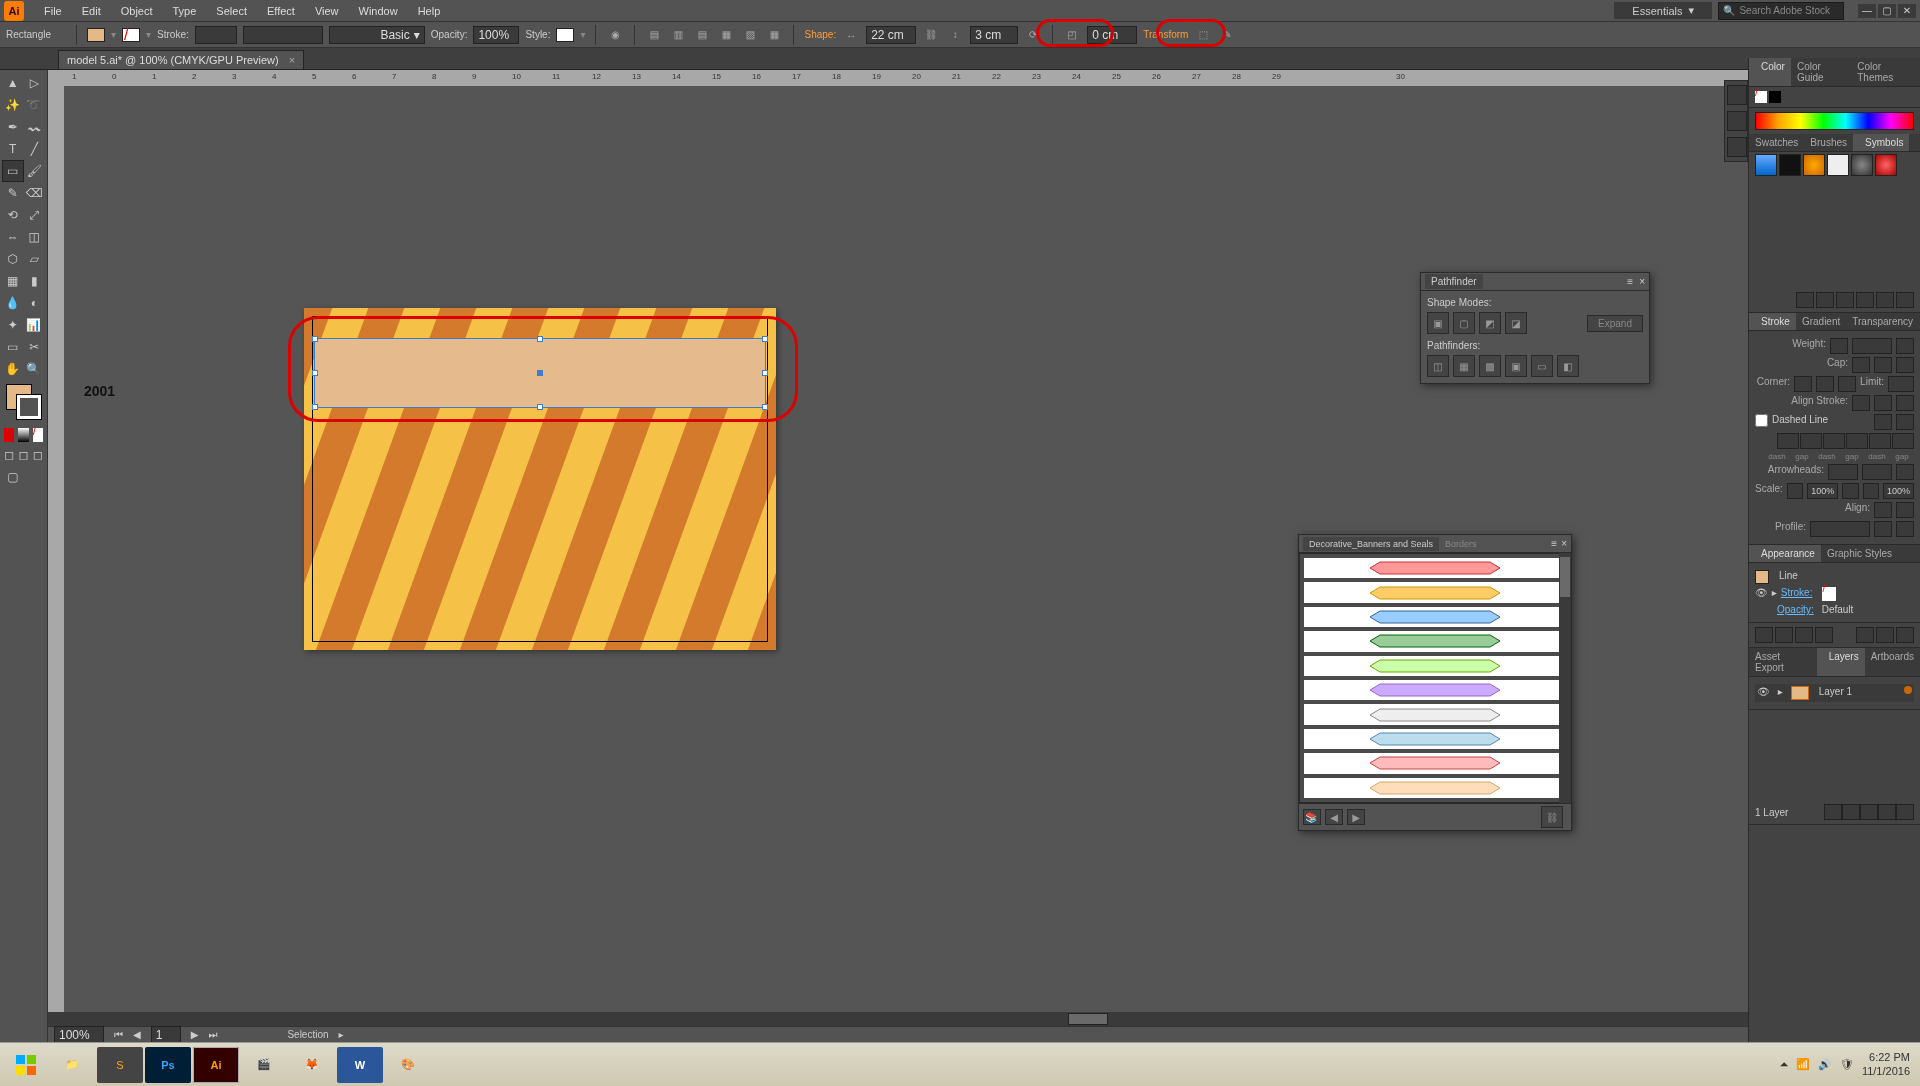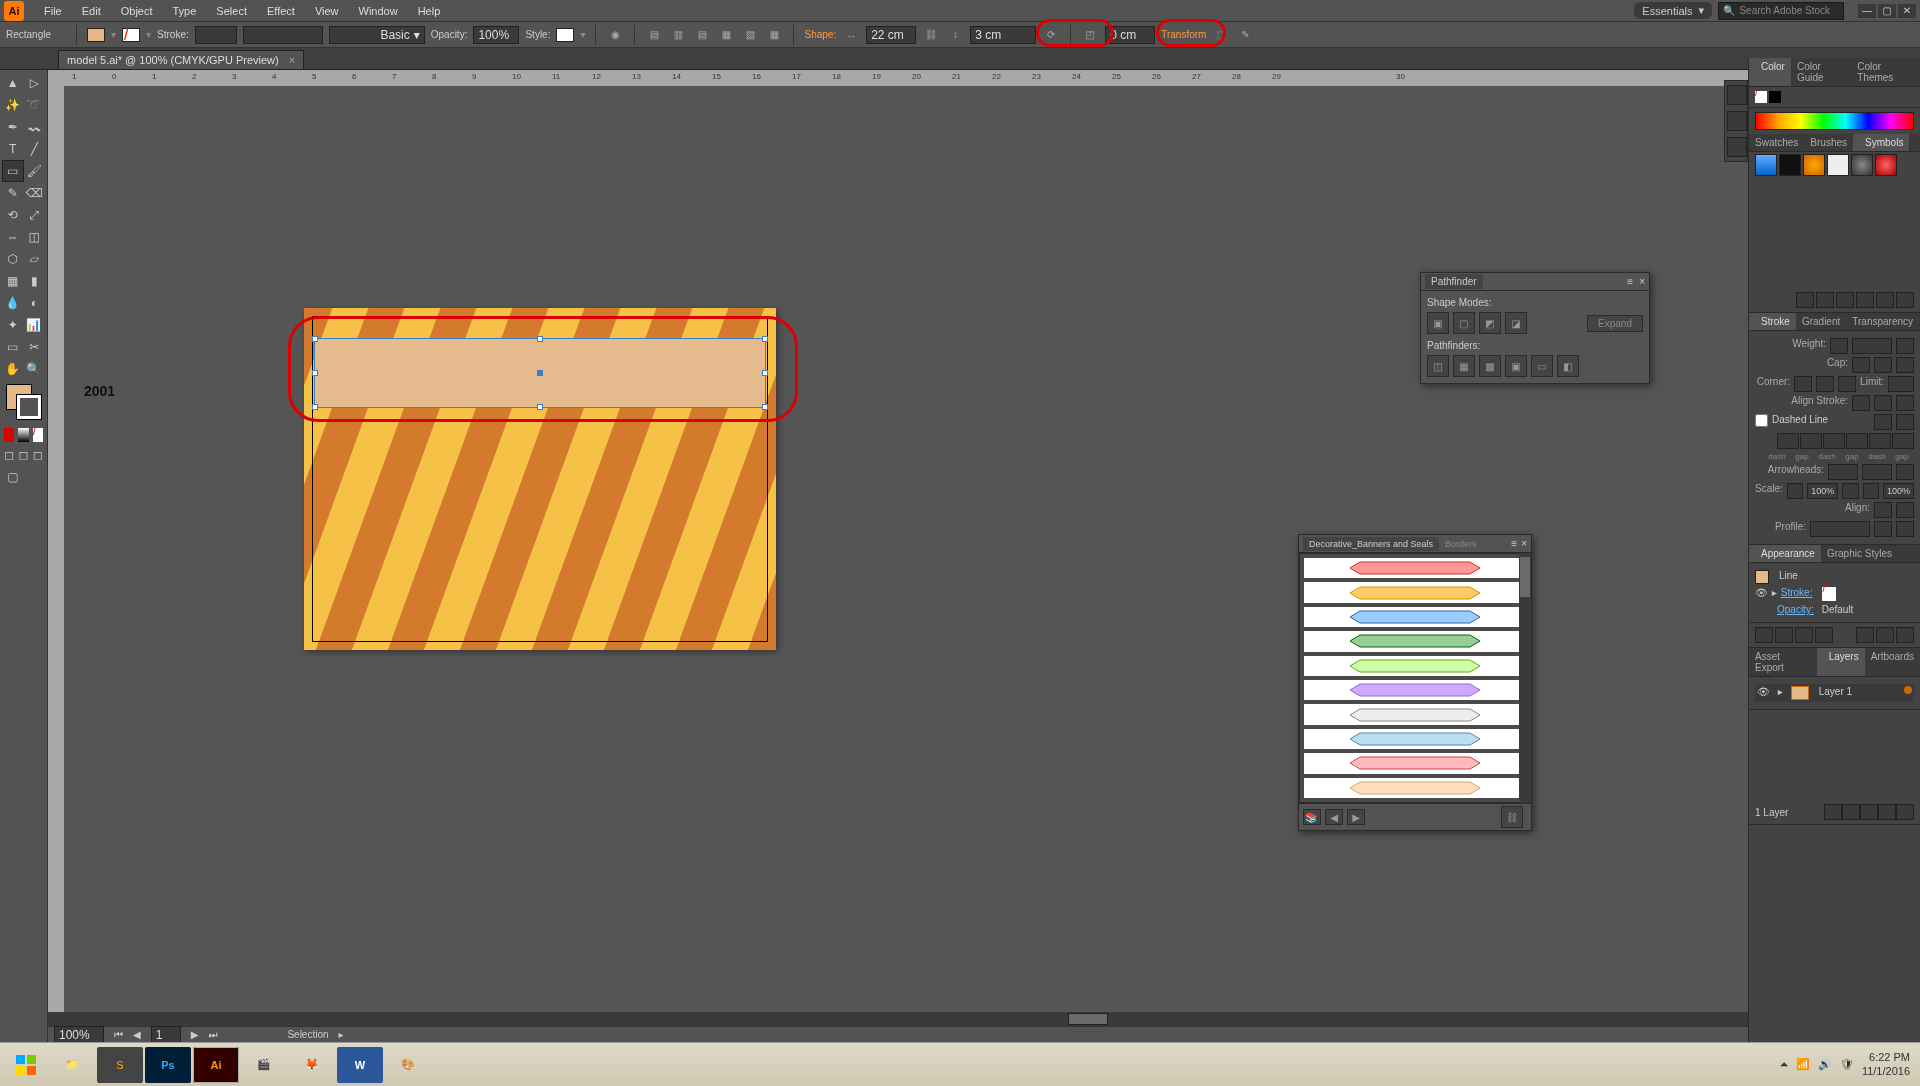--- a/index.html
+++ b/index.html
@@ -3,21 +3,21 @@
 <meta charset="utf-8">
 <style>
 * { box-sizing: border-box; margin: 0; padding: 0; user-select: none; }
 body { font-family: "Segoe UI", Tahoma, sans-serif; font-size: 11px; background: #535353; overflow: hidden; width: 1920px; height: 1086px; position: relative; }
 
 
 .menubar { height: 22px; background: #535353; display: flex; align-items: center; padding: 0 4px; color: #ddd; border-bottom: 1px solid #333; }
 .ai-logo { width: 20px; height: 20px; background: #ff7c00; color: #2b0a00; font-weight: bold; display: flex; align-items: center; justify-content: center; border-radius: 3px; margin-right: 10px; font-size: 11px; }
 .menu-item { padding: 0 10px; cursor: default; }
 .menubar-right { margin-left: auto; display: flex; align-items: center; gap: 6px; }
-.workspace-sel { background: #3a3a3a; padding: 2px 8px; color: #ccc; display: flex; align-items: center; gap: 6px; border-radius: 6px; }
+.workspace-sel { background: #3a3a3a; padding: 2px 18px; color: #ccc; display: flex; align-items: center; gap: 6px; }
 .search-box { background: #2a2a2a; border: 1px solid #1a1a1a; width: 126px; height: 18px; display: flex; align-items: center; color: #888; padding: 0 4px; gap: 4px; font-size: 10px; }
 .win-btns { display: flex; gap: 2px; margin-left: 8px; }
 .win-btn { width: 18px; height: 14px; background: #3a3a3a; color: #ccc; display: flex; align-items: center; justify-content: center; font-size: 10px; }
 
 
 .controlbar { height: 26px; background: #535353; display: flex; align-items: center; padding: 0 6px; color: #ccc; font-size: 10px; border-bottom: 1px solid #333; gap: 6px; position: relative; }
 .ctrl-label { color: #ccc; }
 .ctrl-swatch { width: 18px; height: 14px; border: 1px solid #222; }
 .ctrl-input { background: #3a3a3a; border: 1px solid #222; color: #ddd; height: 18px; padding: 0 4px; font-size: 12px; display: flex; align-items: center; }
 .ctrl-sep { width: 1px; height: 20px; background: #333; margin: 0 4px; }
@@ -170,21 +170,21 @@
   <div class="ctrl-icon">▧</div>
   <div class="ctrl-icon">▦</div>
   <div class="ctrl-sep"></div>
   <span class="ctrl-label" style="color:#ff9a3c">Shape:</span>
   <div class="ctrl-icon">↔</div>
   <div class="ctrl-input" style="width:50px">
       <span>22 cm</span>
     </div>
   <div class="ctrl-icon">⛓</div>
   <div class="ctrl-icon">↕</div>
-  <div class="ctrl-input" style="width:66px">
+  <div class="ctrl-input" style="width:48px">
       <span>3 cm</span>
     </div>
   <div class="ctrl-icon">⟳</div>
   <div class="ctrl-sep"></div>
   <div class="ctrl-icon">◰</div>
   <div class="ctrl-input" style="width:50px">
       <span>0 cm</span>
     </div>
   <span class="ctrl-label" style="color:#ff9a3c">Transform</span>
   <div class="ctrl-icon">⬚</div>
@@ -414,21 +414,21 @@
         <span class="pf-btn">▢</span>
         <span class="pf-btn">◩</span>
         <span class="pf-btn">◪</span>
         <span class="pf-expand">Expand</span>
       </div>
     <div style="margin:6px 0 4px">Pathfinders:</div>
     <div><span class="pf-btn">◫</span><span class="pf-btn">▦</span><span class="pf-btn">▩</span><span class="pf-btn">▣</span><span class="pf-btn">▭</span><span class="pf-btn">◧</span></div>
   </div>
 </div>
 
-<div class="panel" style="left:1298px; top:534px; width:234px;">
+<div class="panel" style="left:1298px; top:534px; width:274px;">
   <div class="panel-titlebar">
       <span class="panel-tab" style="font-size:9px">Decorative_Banners and Seals</span>
       <span style="padding:2px 6px;color:#888;font-size:9px">Borders</span>
       <span style="margin-left:auto">≡</span>
       <span style="margin-left:4px">×</span>
     </div>
   <div style="position:relative">
     <div class="sym-list" id="symlist">
         <div class="sym-item">
           <svg width="140" height="18">

